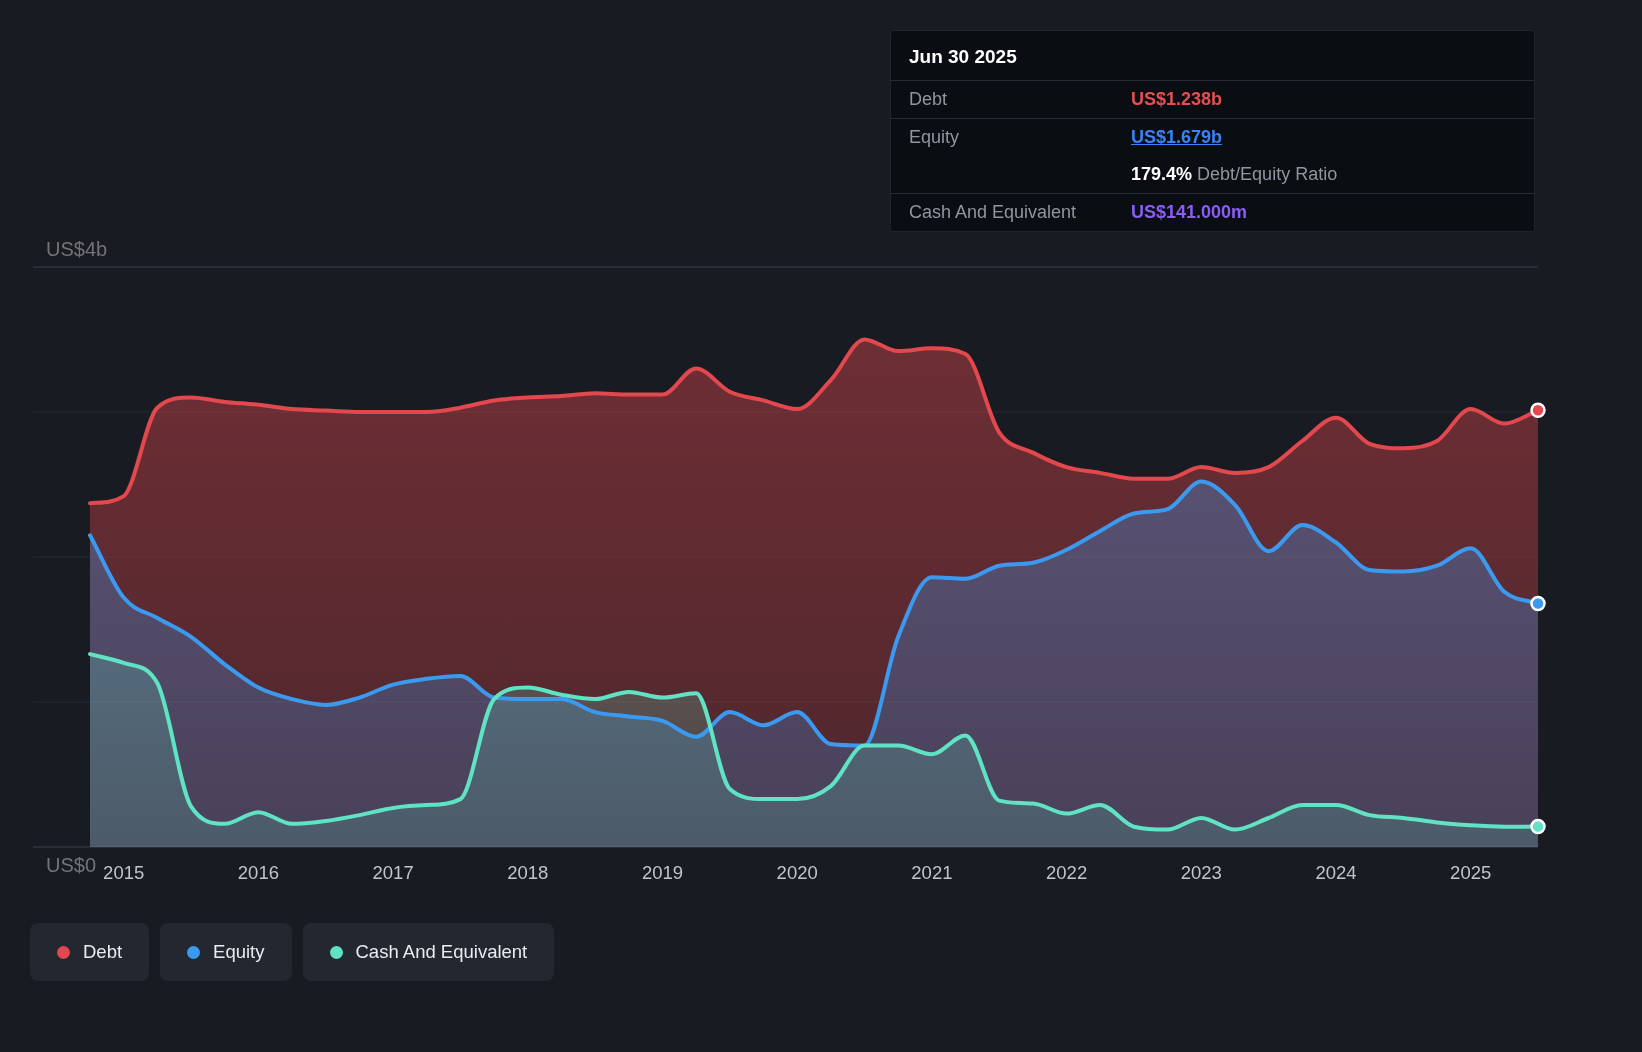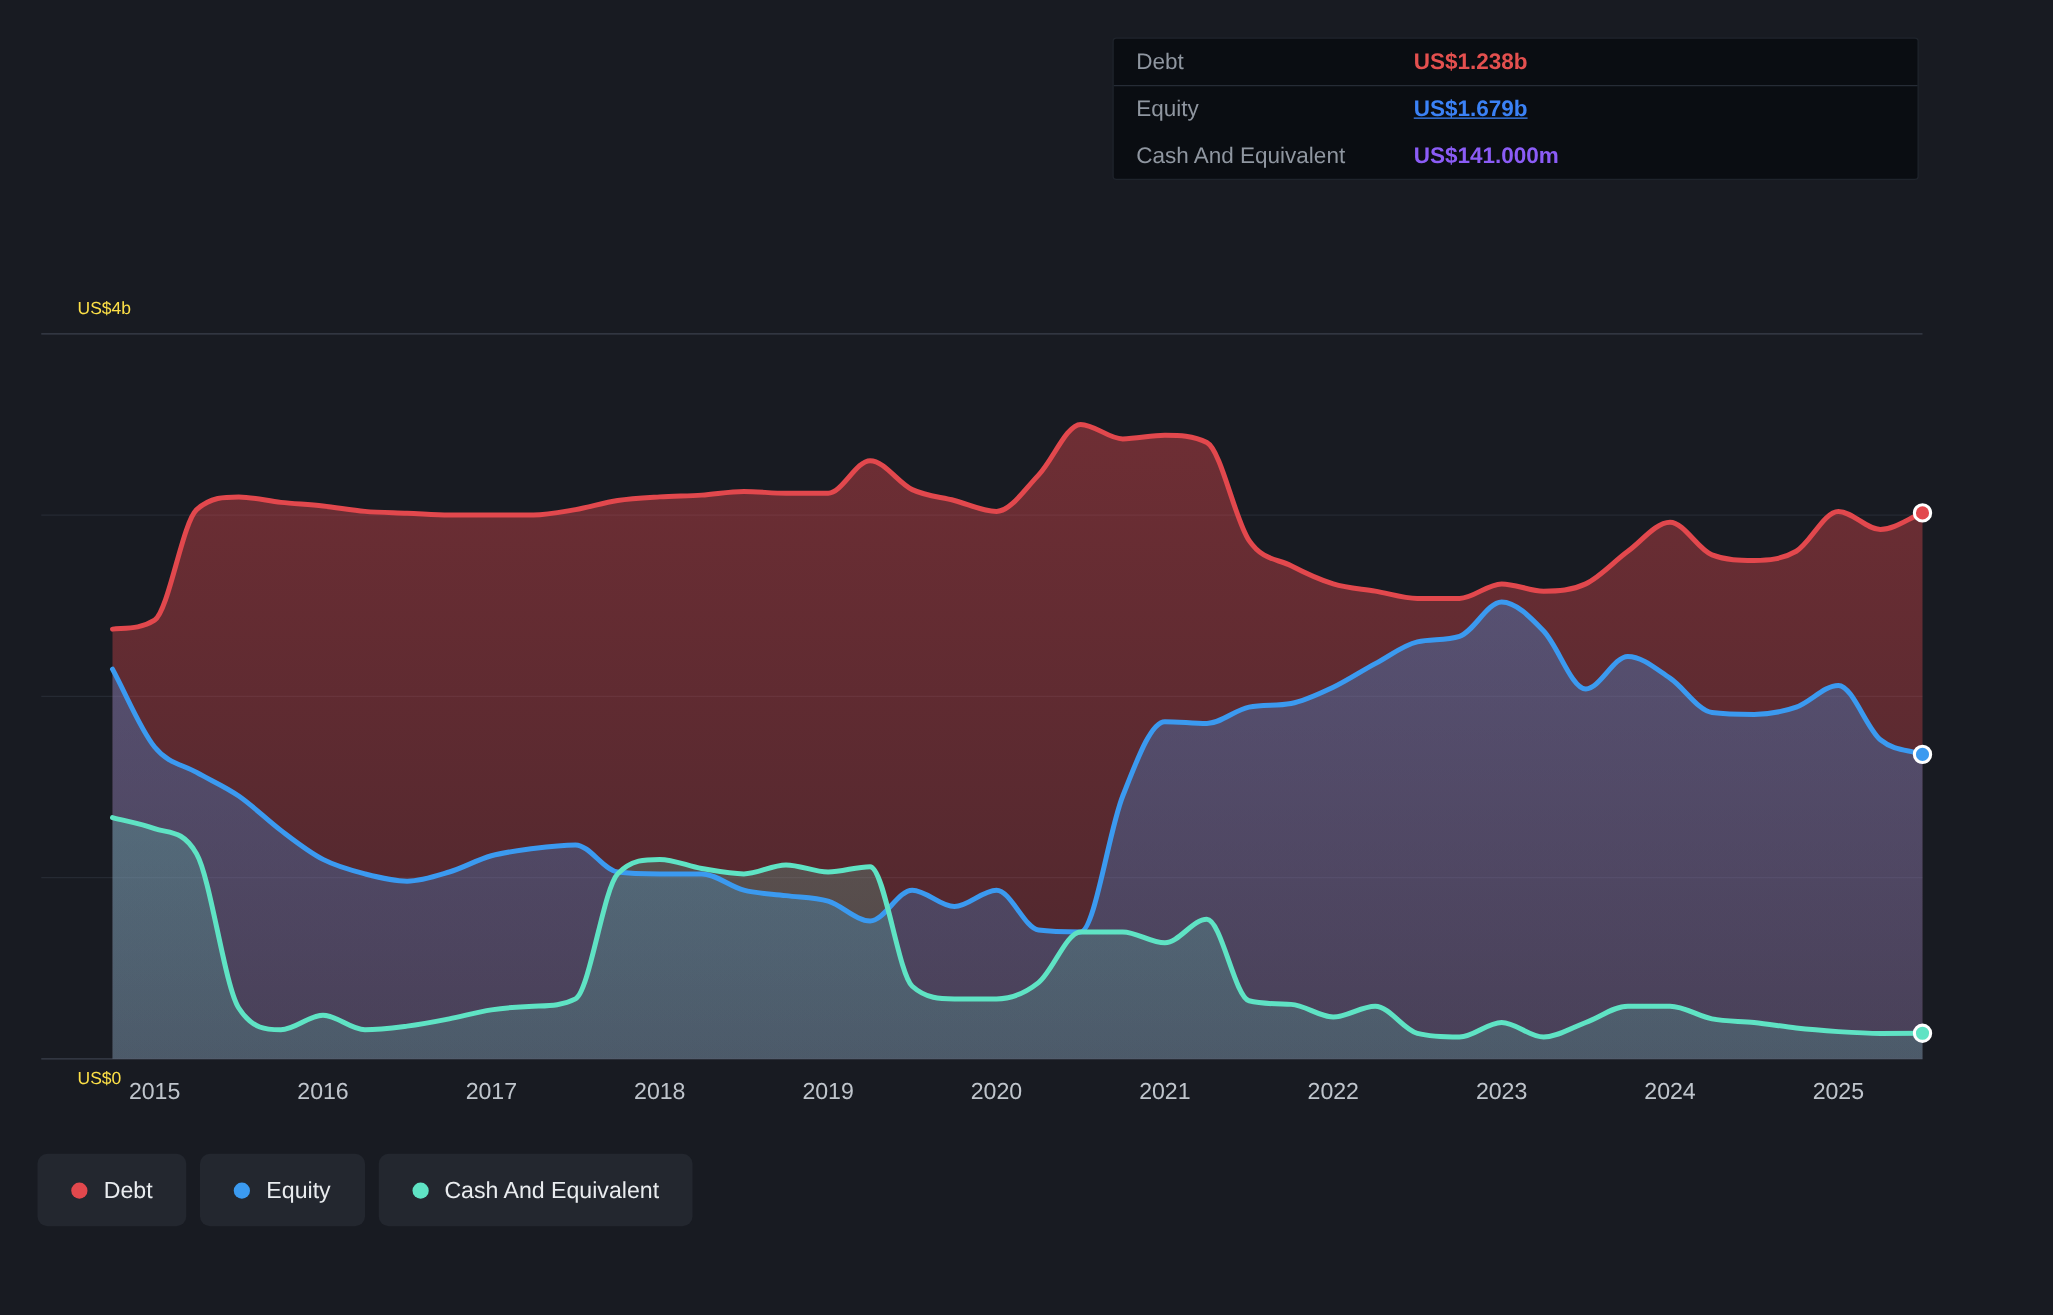--- a/index.html
+++ b/index.html
@@ -2,21 +2,21 @@
 <html><head>
 <meta charset="utf-8">
 <style>
   * { margin:0; padding:0; box-sizing:border-box; }
   html,body { width:1642px; height:1052px; background:#181b22; overflow:hidden;
               font-family:"Liberation Sans", sans-serif; }
   .stage { position:relative; width:1642px; height:1052px; background:#181b22; }
 
   #chart-svg { position:absolute; left:0; top:0; }
 
-  .ylabel { position:absolute; color:#fde047; font-size:14px;margin-left:16px; }
+  .ylabel { position:absolute; color:#737373; font-size:20px; }
   .ylabel.top { left:46px; top:238px; }
   .ylabel.bottom { left:46px; top:854px; }
 
   
   .tooltip { position:absolute; left:890px; top:30px; width:645px;
              background:#0a0d12; border:1px solid #1f242c; border-radius:3px; }
   .tt-title { color:#ffffff; font-size:19px; font-weight:700; padding:15px 18px 12px 18px;
               border-bottom:1px solid #262c36; }
   .tt-row { display:flex; align-items:center; padding:8px 18px; }
   .tt-row.b { border-bottom:1px solid #262c36; }
@@ -79,27 +79,35 @@
       <path d="M90.0,654.1C101.2,657.0,112.4,658.8,123.7,662.9C134.9,666.9,146.1,663.3,157.3,683.1C168.6,703.0,179.8,789.0,191.0,806.4C202.2,823.8,213.5,823.8,224.7,823.8C235.9,823.8,247.1,812.2,258.4,812.2C269.6,812.2,280.8,823.8,292.0,823.8C303.3,823.8,314.5,822.3,325.7,820.9C336.9,819.5,348.2,817.3,359.4,815.1C370.6,812.9,381.8,809.5,393.1,807.9C404.3,806.2,415.5,805.4,426.7,805.0C438.0,804.5,449.2,804.9,460.4,799.1C471.6,793.4,482.9,710.7,494.1,699.1C505.3,687.5,516.5,687.5,527.8,687.5C539.0,687.5,550.2,692.8,561.4,694.8C572.7,696.7,583.9,699.1,595.1,699.1C606.3,699.1,617.6,691.9,628.8,691.9C640.0,691.9,651.2,697.6,662.5,697.6C673.7,697.6,684.9,693.3,696.1,693.3C707.4,693.3,718.6,778.9,729.8,789.0C741.0,799.1,752.3,799.1,763.5,799.1C774.7,799.1,785.9,799.1,797.2,799.1C808.4,799.1,819.6,795.0,830.8,786.1C842.1,777.2,853.3,745.5,864.5,745.5C875.7,745.5,887.0,745.5,898.2,745.5C909.4,745.5,920.6,754.2,931.9,754.2C943.1,754.2,954.3,735.4,965.5,735.4C976.8,735.4,988.0,797.8,999.2,800.6C1010.4,803.4,1021.7,803.0,1032.9,803.5C1044.1,804.0,1055.3,813.6,1066.6,813.6C1077.8,813.6,1089.0,805.0,1100.2,805.0C1111.5,805.0,1122.7,823.8,1133.9,826.7C1145.1,829.6,1156.4,829.6,1167.6,829.6C1178.8,829.6,1190.0,818.0,1201.3,818.0C1212.5,818.0,1223.7,829.6,1234.9,829.6C1246.2,829.6,1257.4,822.1,1268.6,818.0C1279.8,813.9,1291.1,805.0,1302.3,805.0C1313.5,805.0,1324.7,805.0,1336.0,805.0C1347.2,805.0,1358.4,812.9,1369.6,815.1C1380.9,817.3,1392.1,816.8,1403.3,818.0C1414.5,819.2,1425.8,821.1,1437.0,822.4C1448.2,823.6,1459.4,824.5,1470.7,825.3C1481.9,826.0,1493.1,826.7,1504.3,826.7C1515.6,826.7,1526.8,826.6,1538.0,826.6" fill="none" stroke="#5fe3c4" stroke-width="4" stroke-linejoin="round" stroke-linecap="round"></path>
       <circle cx="1538.0" cy="410.3" r="6.5" fill="#e2484d" stroke="#ffffff" stroke-width="2.5"></circle>
       <circle cx="1538.0" cy="603.5" r="6.5" fill="#3b9af0" stroke="#ffffff" stroke-width="2.5"></circle>
       <circle cx="1538.0" cy="826.6" r="6.5" fill="#5fe3c4" stroke="#ffffff" stroke-width="2.5"></circle>
     </svg>
 
   <div class="ylabel top">US$4b</div>
   <div class="ylabel bottom">US$0</div>
 
   <div class="tooltip">
+    <div class="tt-title">Jun 30 2025</div>
     <div class="tt-row b">
       <span class="lbl">Debt</span>
       <span class="val debt">US$1.238b</span>
     </div>
     <div class="tt-row">
       <span class="lbl">Equity</span>
       <span class="val equity">US$1.679b</span>
+    </div>
+    <div class="tt-row b">
+      <span class="lbl"></span>
+      <span class="val ratio">
+        <span>179.4%</span>
+        <span class="ratio-rest">Debt/Equity Ratio</span>
+      </span>
     </div>
     <div class="tt-row">
       <span class="lbl">Cash And Equivalent</span>
       <span class="val cash">US$141.000m</span>
     </div>
   </div>
 
   <div class="legend">
       <div class="pill">
         <span class="dot" style="background: rgb(226, 72, 77);"></span>

